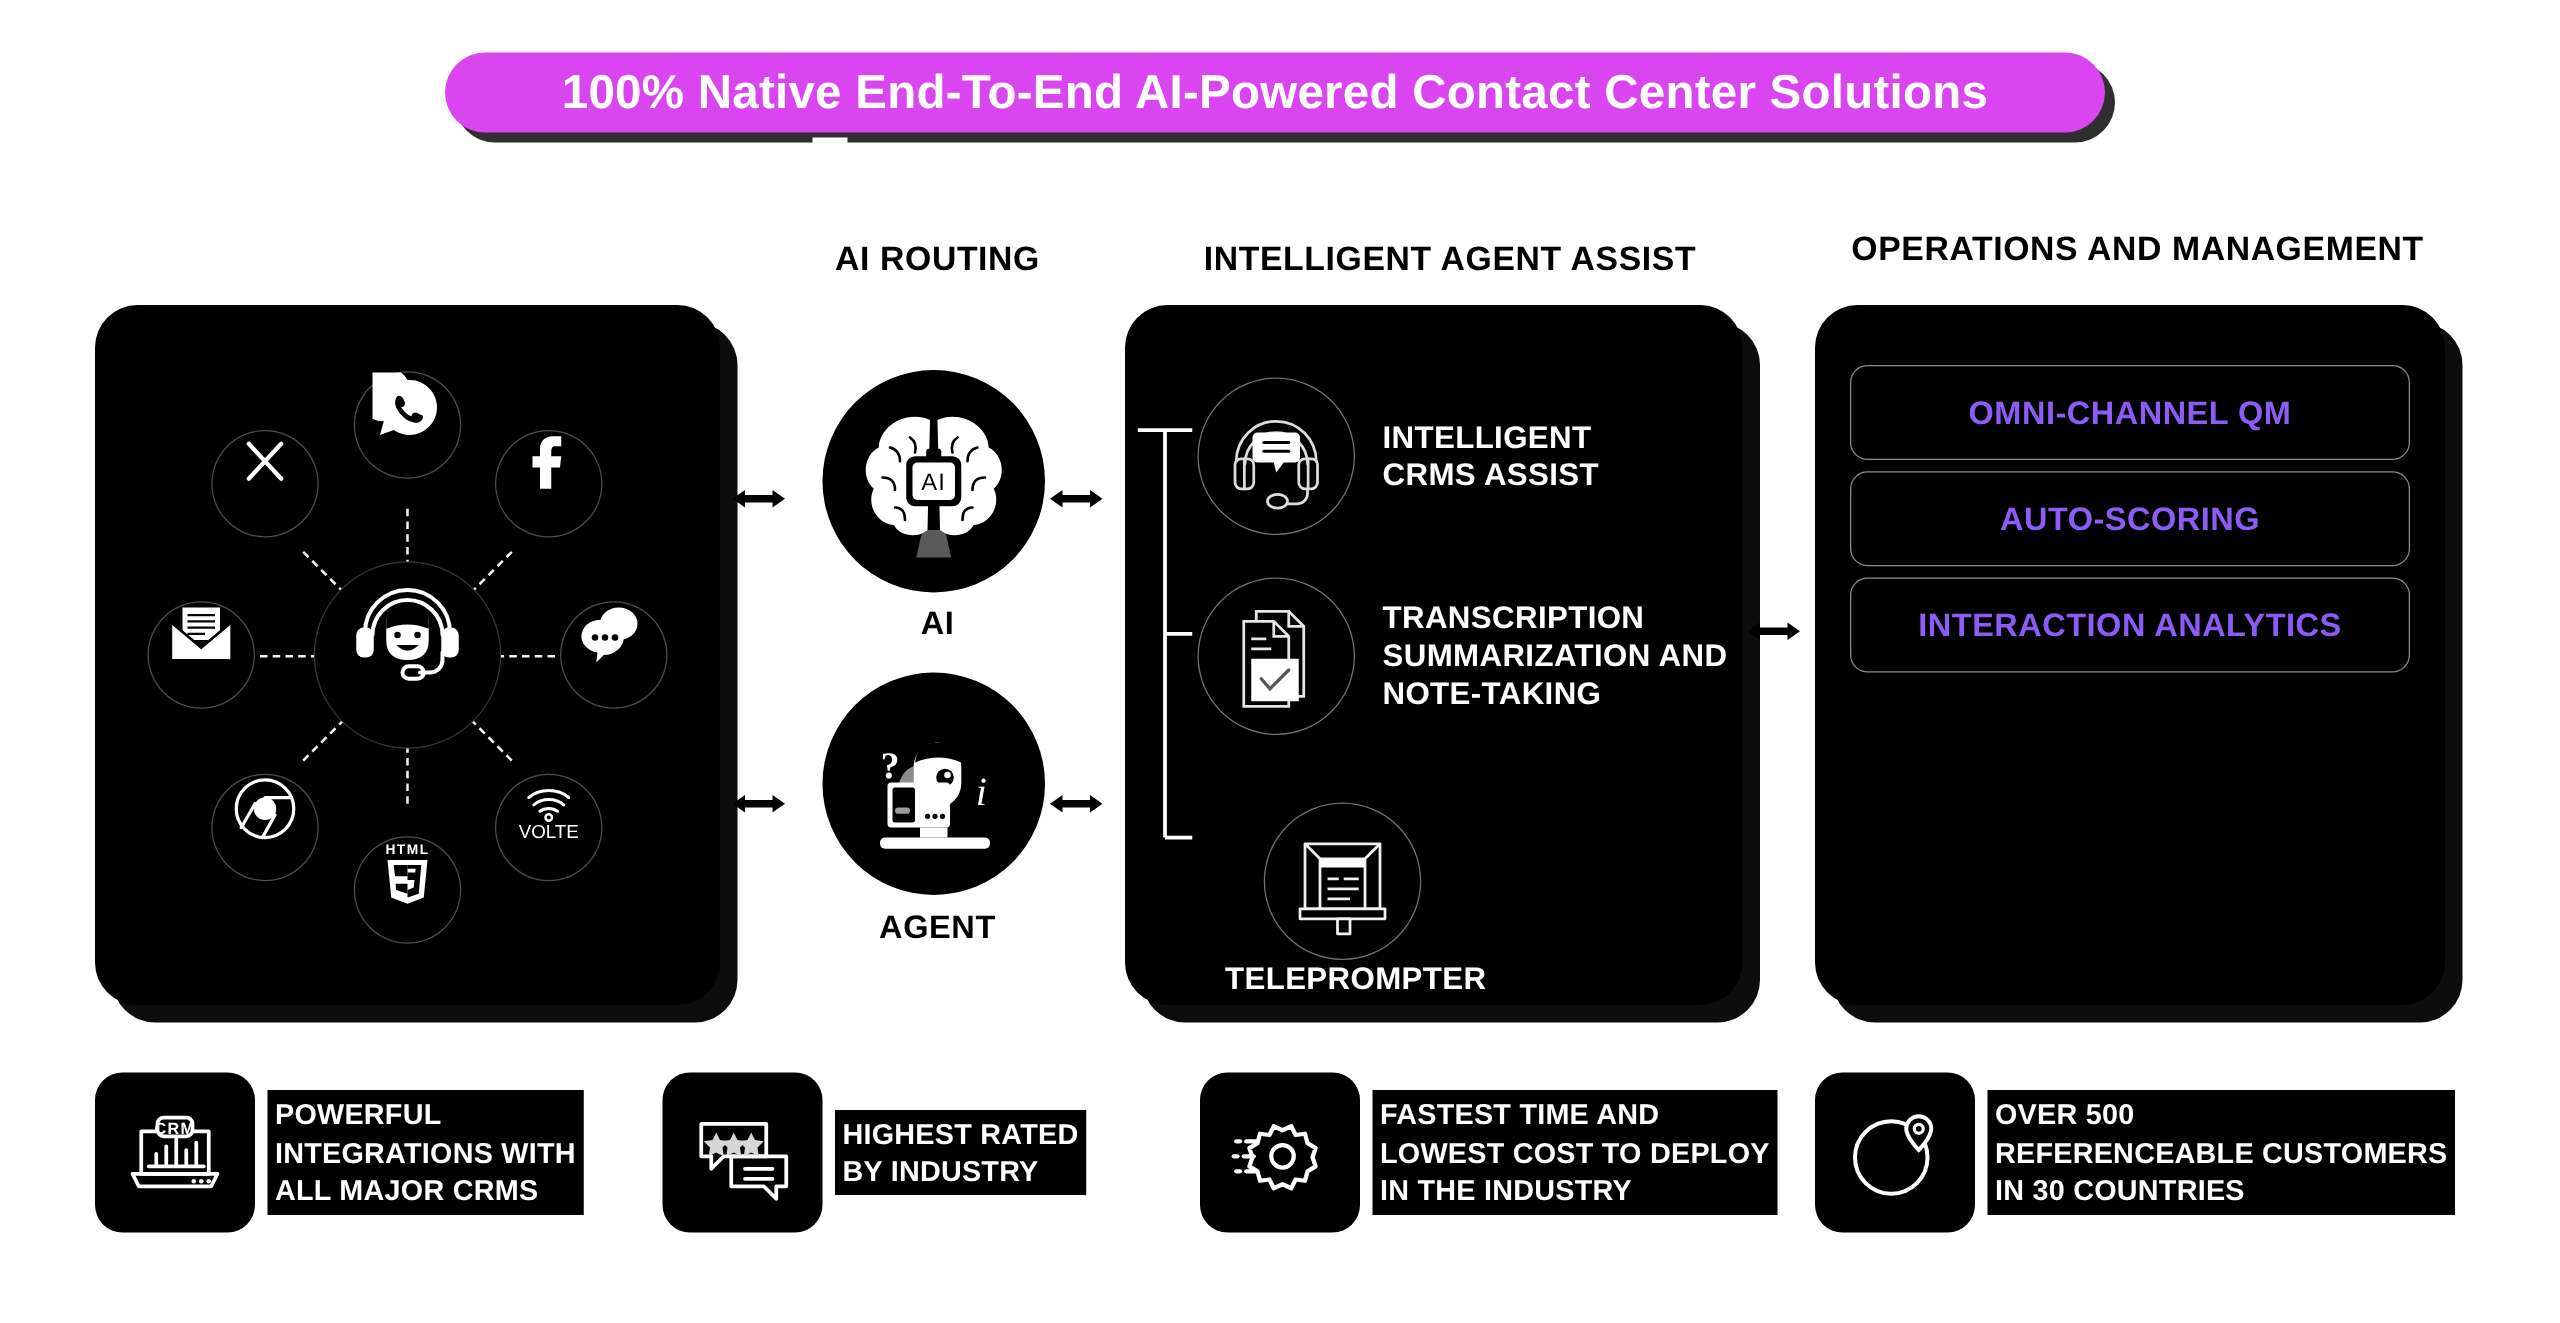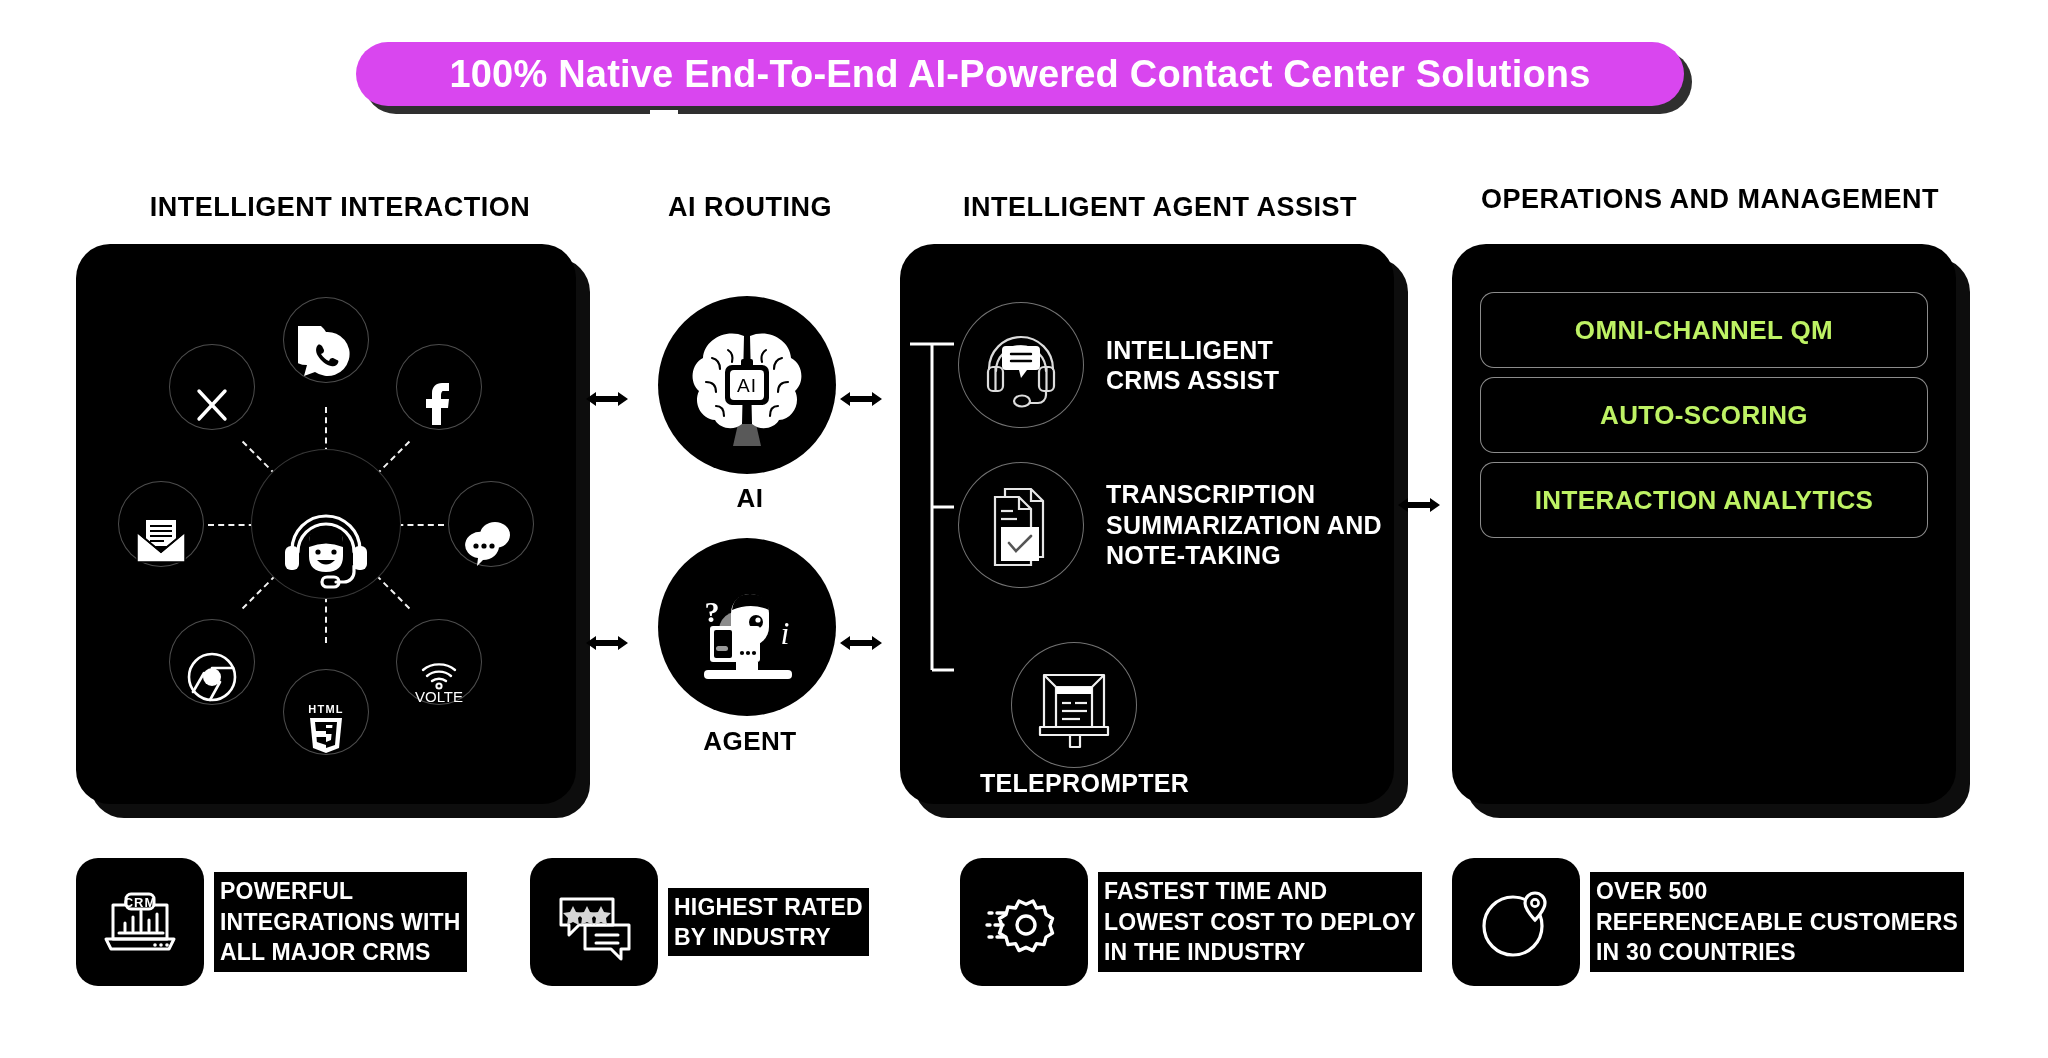--- a/index.html
+++ b/index.html
@@ -59,21 +59,21 @@
 
   #panel-ops { left: 1452px; top: 244px; width: 504px; height: 560px; }
   #panel-ops-sh { left: 1466px; top: 258px; width: 504px; height: 560px; }
 
   
   .hub { position: absolute; left: 0; top: 0; width: 500px; height: 560px; }
   .node {
     position: absolute; border-radius: 50%;
     border: 1.5px solid rgba(255,255,255,.30);
     background: #000;
-    display:flex; align-items:flex-end; justify-content:center;
+    display:flex; align-items:flex-start; justify-content:center;
   }
   .node.sat { width: 86px; height: 86px; }
   .node.center {
     width: 150px; height: 150px;
     border-color: rgba(255,255,255,.22);
   }
   .spoke {
     position:absolute; height:0; border-top: 2px dashed #ffffff;
     transform-origin: 0 50%; opacity:.95;
   }
@@ -104,21 +104,21 @@
   .assist-label {
     color:#fff; font-weight: 800; font-size: 25px; line-height: 1.22;
     margin-left: 22px; letter-spacing:.3px; white-space: pre-line;
   }
 
   
   .ops-item {
     position:absolute; left: 28px; width: 448px; height: 76px;
     border: 1.5px solid rgba(255,255,255,.55); border-radius: 14px;
     display:flex; align-items:center; justify-content:center;
-    color:#bef264; font-weight: 800; font-size: 26px; letter-spacing:.4px;
+    color:#8b5cf6; font-weight: 800; font-size: 26px; letter-spacing:.4px;
     background:#000;
   }
 
   
   .feat { position:absolute; top: 858px; height: 128px; display:flex; align-items:center; }
   .feat-ico {
     width: 128px; height: 128px; border-radius: 22px; background:#000;
     display:flex; align-items:center; justify-content:center; flex:0 0 auto;
   }
   .feat-text {
@@ -135,21 +135,20 @@
 <div class="stage">
 
   <div class="title-wrap">
     <div class="title-shadow"></div>
     <div class="title-pill">
       <span class="title-text">100% Native End-To-End AI-Powered Contact Center Solutions</span>
     </div>
   </div>
   <div class="title-notch"></div>
 
-  <div class="col-head ch1 clipbox">INTELLIGENT INTERACTION</div>
   <div class="col-head ch2 clipbox">AI ROUTING</div>
   <div class="col-head ch3 clipbox">INTELLIGENT AGENT ASSIST</div>
   <div class="col-head ch4 clipbox">OPERATIONS AND MANAGEMENT</div>
 
   <div class="panel-shadow" id="panel-interaction-sh"></div>
   <div class="panel" id="panel-interaction">
     <div class="hub">
 
       <div class="spoke" style="left:250px; top:280px; width:118px; transform:rotate(-90deg);"></div>
       <div class="spoke" style="left:250px; top:280px; width:118px; transform:rotate(-135deg);"></div>

